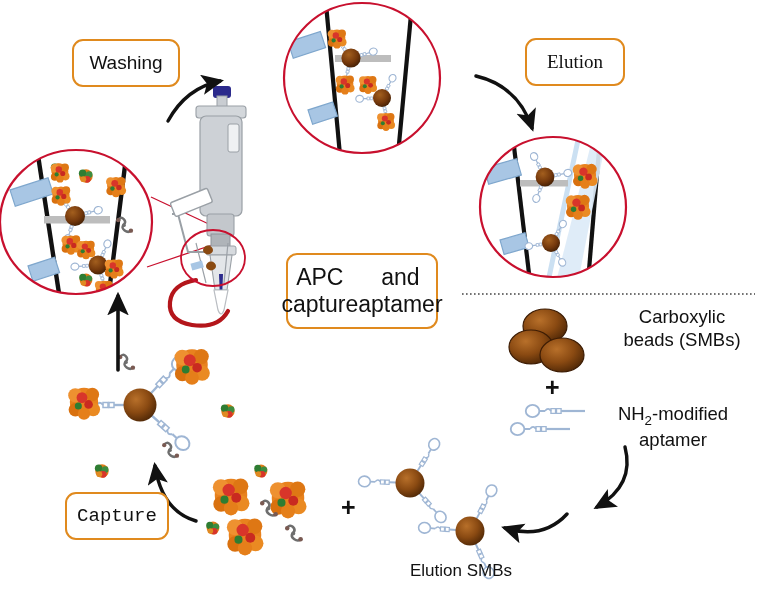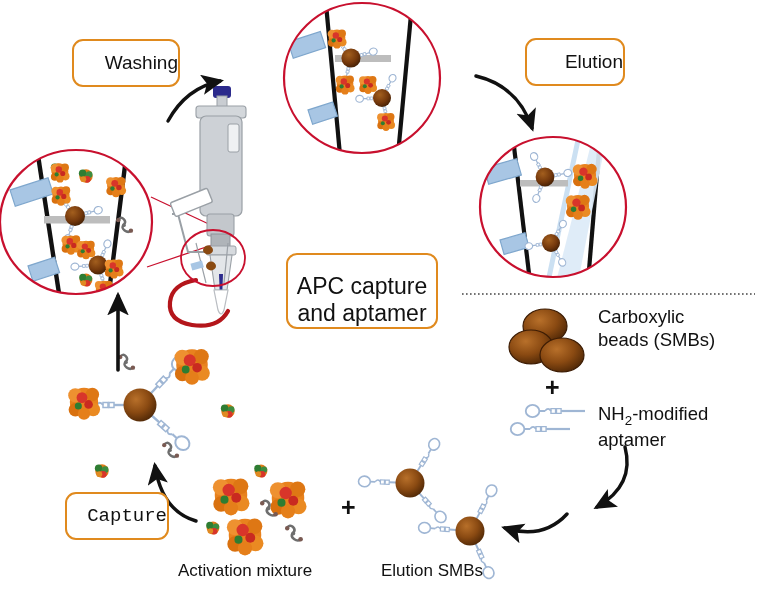--- a/index.html
+++ b/index.html
@@ -5,28 +5,28 @@
 <style>
   html,body{margin:0;padding:0;background:#ffffff;}
   body{width:768px;height:606px;position:relative;overflow:hidden;
        font-family:"Liberation Sans",sans-serif;color:#1a1a1a;}
   #stage{position:absolute;left:0;top:0;width:768px;height:606px;}
   svg.layer{position:absolute;left:0;top:0;width:768px;height:606px;overflow:visible;}
 
   
   .stepbox{
     position:absolute;border:2.2px solid #E08A1E;border-radius:11px;
-    background:#ffffff;display:flex;align-items:center;justify-content:flex-end;
+    background:#ffffff;display:flex;align-items:center;justify-content:center;
     text-align:center;line-height:1.18;color:#111;
   }
   .stepbox.sm{font-size:19px;}
   .stepbox.lg{font-size:23px;}
 
   
-  .lbl{position:absolute;line-height:1.2;color:#111;font-size:17px;}
+  .lbl{position:absolute;text-align:center;line-height:1.2;color:#111;font-size:17px;}
   .lbl.legend{font-size:18.5px;line-height:1.22;}
   .plus{position:absolute;font-size:25px;font-weight:700;color:#111;line-height:1;}
   sub{font-size:.72em;}
 </style>
 </head>
 <body>
 
 <div id="stage">
 
   <svg class="layer" viewBox="0 0 768 606">
@@ -420,47 +420,46 @@
       <path d="M196,521 q-34,-10 -41,-55" marker-end="url(#ah)"></path>
       <path d="M567,514 q-24,26 -62,14" marker-end="url(#ah)"></path>
       <path d="M625,447 q10,38 -28,60" marker-end="url(#ah)"></path>
     </g>
   </svg>
 
   <div class="stepbox sm" style="left:72px;top:39px;width:104px;height:44px;">
     <span>Washing</span>
   </div>
 
-  <div class="stepbox sm" style="left:525px;top:38px;width:96px;height:44px;">
+  <div class="stepbox sm" style="left:525px;top:38px;width:96px;height:44px;font-family:Liberation Serif, serif;">
     <span>Elution</span>
   </div>
 
   <div class="stepbox sm" style="left:65px;top:492px;width:100px;height:44px;font-family:Liberation Mono, monospace;">
     <span>Capture</span>
   </div>
 
-  <div class="stepbox lg" style="left:286px;top:253px;width:148px;height:72px;flex-direction:column;">
+  <div class="stepbox lg" style="left:286px;top:253px;width:148px;height:72px;flex-direction:row;">
     <span>APC capture</span>
     <span>and aptamer</span>
   </div>
 
   <div class="lbl legend" style="left:598px;top:306px;width:168px;">
     <div>Carboxylic</div>
     <div>beads (SMBs)</div>
   </div>
 
   <div class="plus" style="left:545px;top:375px;">+</div>
 
   <div class="lbl legend" style="left:598px;top:403px;width:150px;">
     <div><span>NH</span><sub>2</sub><span>-modified</span></div>
     <div>aptamer</div>
   </div>
 
   <div class="lbl" style="left:178px;top:561px;width:186px;">
-    <div>Activation mixture</div>
   </div>
 
   <div class="lbl" style="left:381px;top:561px;width:160px;">
     <div>Elution SMBs</div>
   </div>
 
   <div class="plus" style="left:341px;top:495px;">+</div>
 
 </div>
 

